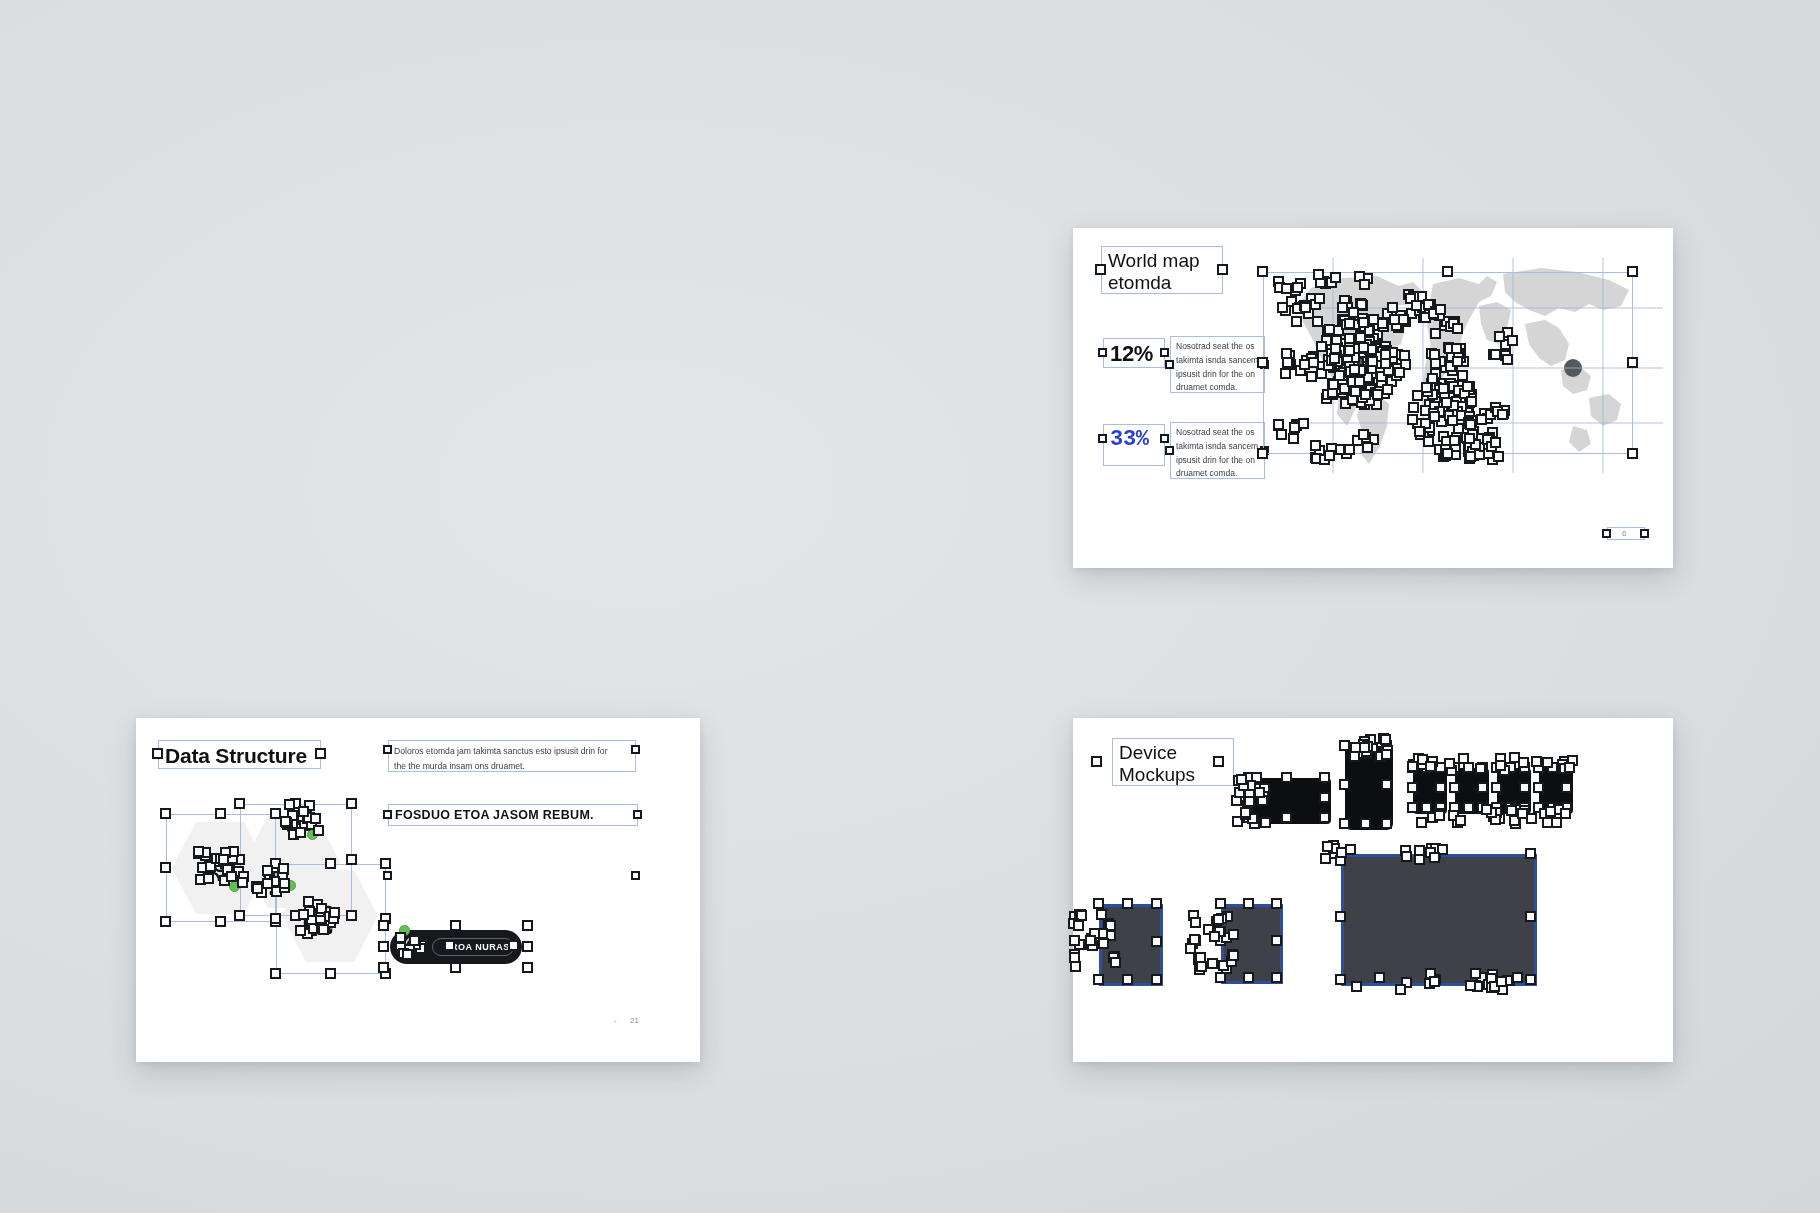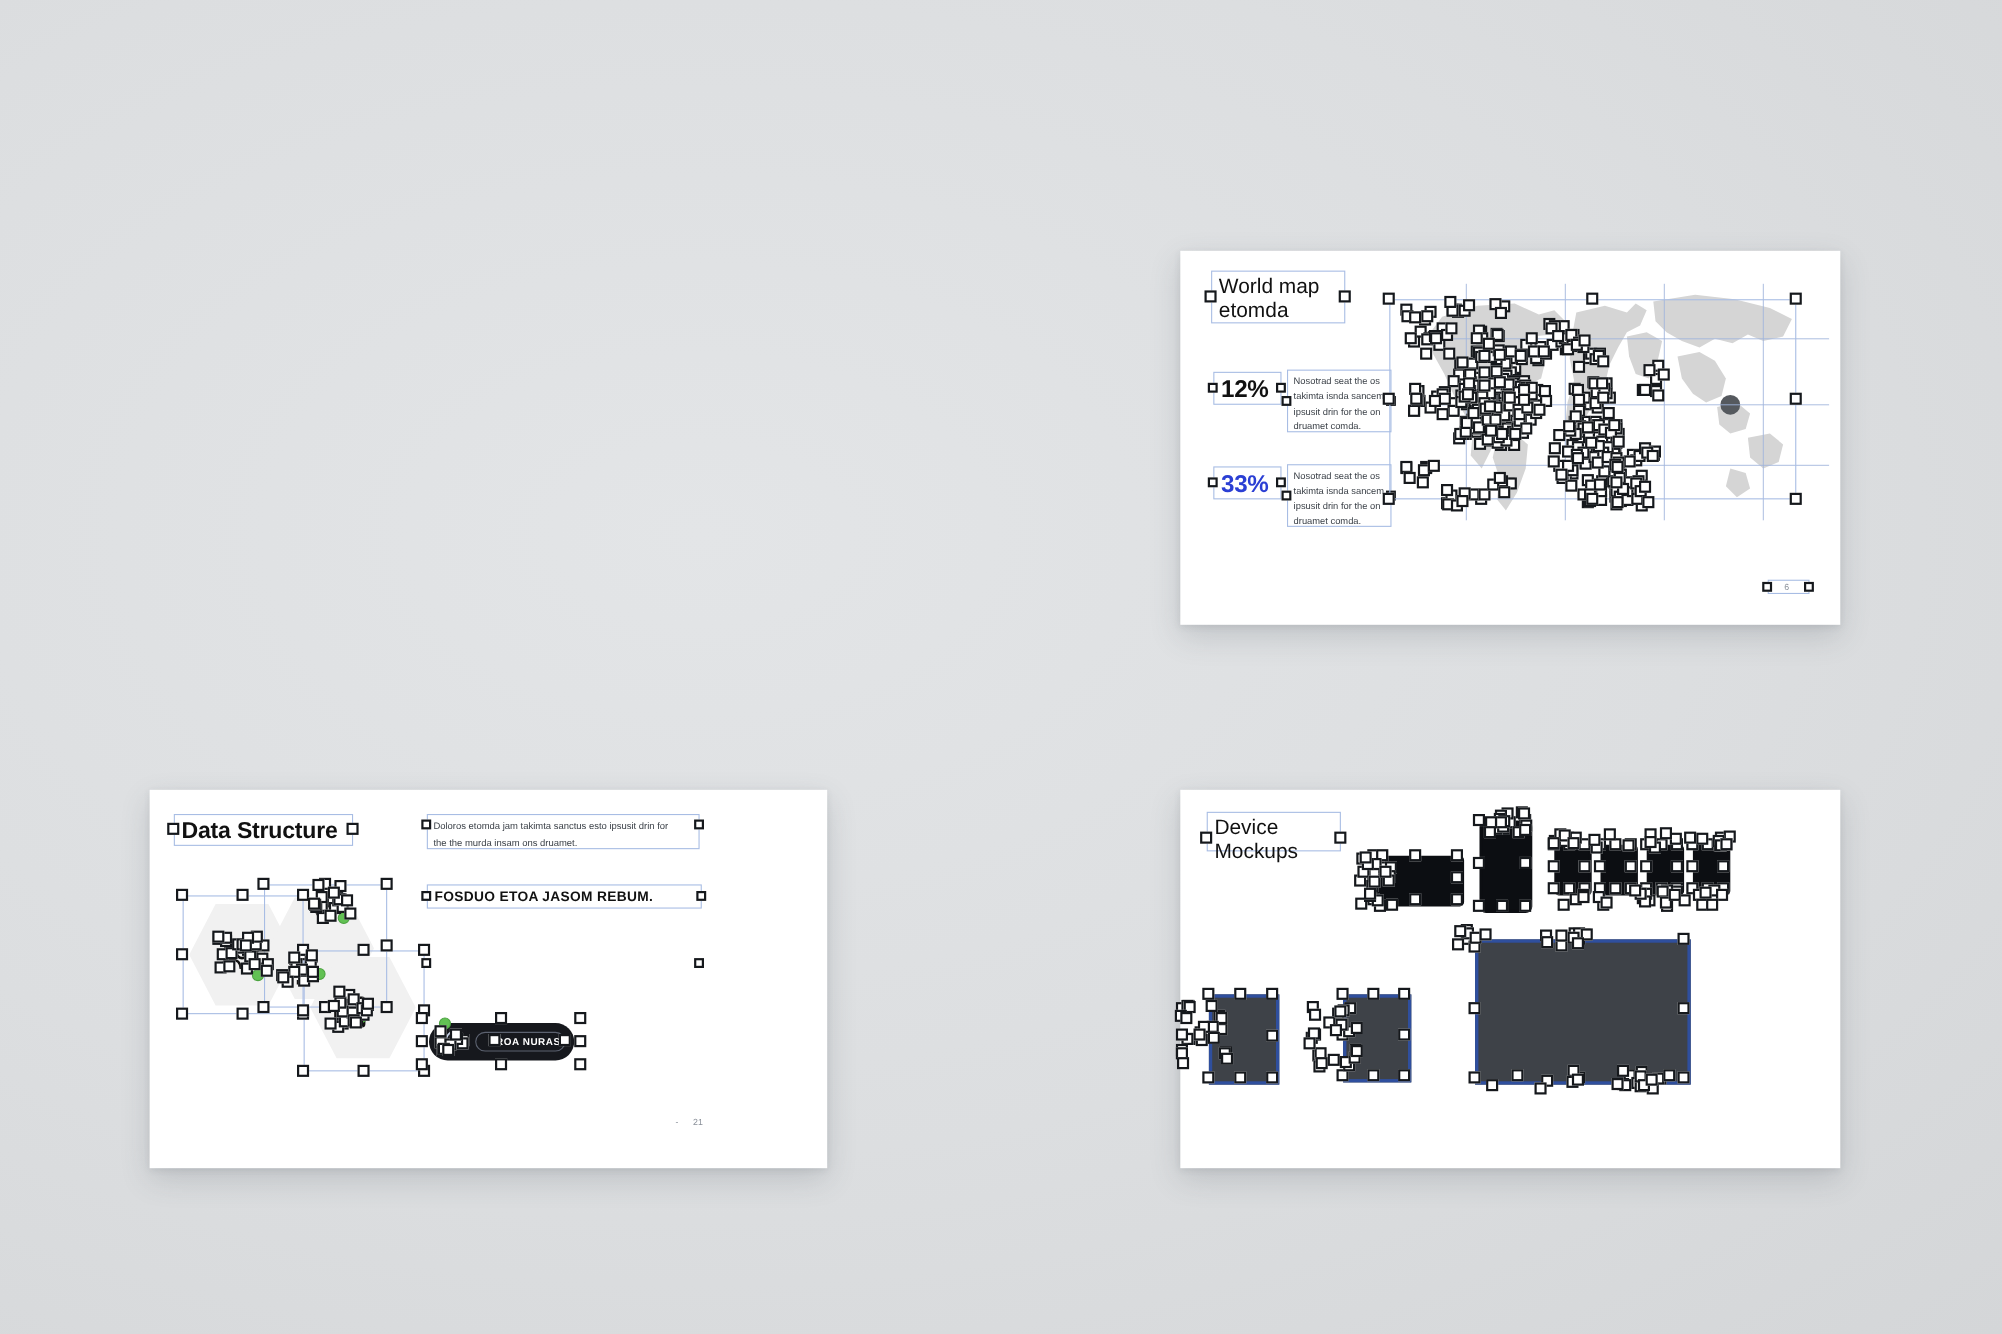--- a/index.html
+++ b/index.html
@@ -22,21 +22,21 @@
   .subcopy{
     margin-top:108px;font-size:31px;line-height:1.58;color:#1b1e22;
     font-weight:400;white-space:pre-line;letter-spacing:-0.1px;
     font-family:"DejaVu Sans Condensed","Liberation Sans",sans-serif;
   }
 
   
   .slide{position:absolute;background:#fff;
     box-shadow:0 10px 26px rgba(70,80,92,.20), 0 2px 6px rgba(70,80,92,.12);}
   #slide-map{left:1073px;top:228px;width:600px;height:340px;}
-  #slide-data{left:136px;top:718px;width:616px;height:344px;}
+  #slide-data{left:136px;top:718px;width:564px;height:344px;}
   #slide-device{left:1073px;top:718px;width:600px;height:344px;}
 
   
   .sel-box{position:absolute;border:1px solid #a8bde4;box-sizing:border-box;}
   .handle{position:absolute;width:11px;height:11px;background:#fff;
     border:2px solid #15181c;box-sizing:border-box;margin:-6px 0 0 -6px;}
   .handle.sm{width:9px;height:9px;margin:-5px 0 0 -5px;border-width:2px;}
   .gdot{position:absolute;width:11px;height:11px;border-radius:50%;
     background:#62c154;border:1px solid #4ba33f;box-sizing:border-box;margin:-5px 0 0 -5px;}
 
@@ -118,21 +118,21 @@
     <div class="sel-box pct dark" style="left:30px;top:110px;width:62px;height:30px;">12%</div>
     <div class="handle sm" style="left:30px;top:125px;"></div>
     <div class="handle sm" style="left:92px;top:125px;"></div>
     <div class="sel-box blurb" style="left:97px;top:108px;width:95px;height:57px;">Nosotrad seat the os
 takimta isnda sancem
 ipsusit drin for the on
 druamet comda.</div>
     <div class="handle sm" style="left:97px;top:137px;"></div>
     <div class="handle sm" style="left:192px;top:137px;"></div>
 
-    <div class="sel-box pct blue" style="left:30px;top:196px;width:62px;height:30px;">33%</div>
+    <div class="sel-box pct blue" style="left:30px;top:196px;width:62px;height:42px;font-family:Liberation Mono, monospace;">33%</div>
     <div class="handle sm" style="left:30px;top:211px;"></div>
     <div class="handle sm" style="left:92px;top:211px;"></div>
     <div class="sel-box blurb" style="left:97px;top:194px;width:95px;height:57px;">Nosotrad seat the os
 takimta isnda sancem
 ipsusit drin for the on
 druamet comda.</div>
     <div class="handle sm" style="left:97px;top:223px;"></div>
     <div class="handle sm" style="left:192px;top:223px;"></div>
 
     <div class="sel-box" style="left:190px;top:44px;width:370px;height:182px;"></div>
@@ -797,21 +797,21 @@
         <div class="handle" style="left: 314px; top: 228px;"></div>
         <div class="handle" style="left: 378px; top: 228px;"></div>
       </div>
 
     <div class="pagenum" style="left:494px;top:298px;">21</div>
     <div class="pagenum" style="left:478px;top:298px;">-</div>
   </div>
 
   <div class="slide" id="slide-device">
 
-    <div class="sel-box s-title" style="left:24px;top:20px;width:122px;height:36px;">Device
+    <div class="sel-box s-title" style="left:39px;top:20px;width:122px;height:48px;">Device
 Mockups</div>
     <div class="handle" style="left:24px;top:44px;"></div>
     <div class="handle" style="left:146px;top:44px;"></div>
 
     <div class="dev black" style="left:176px;top:60px;width:76px;height:40px;border-radius:4px;"></div>
     <div class="dev black" style="left:272px;top:28px;width:42px;height:78px;border-radius:6px;"></div>
     <div class="dev black" style="left:340px;top:50px;width:28px;height:40px;border-radius:4px;"></div>
     <div class="dev black" style="left:382px;top:50px;width:28px;height:40px;border-radius:4px;"></div>
     <div class="dev black" style="left:424px;top:50px;width:28px;height:40px;border-radius:4px;"></div>
     <div class="dev black" style="left:466px;top:50px;width:28px;height:40px;border-radius:4px;"></div>

